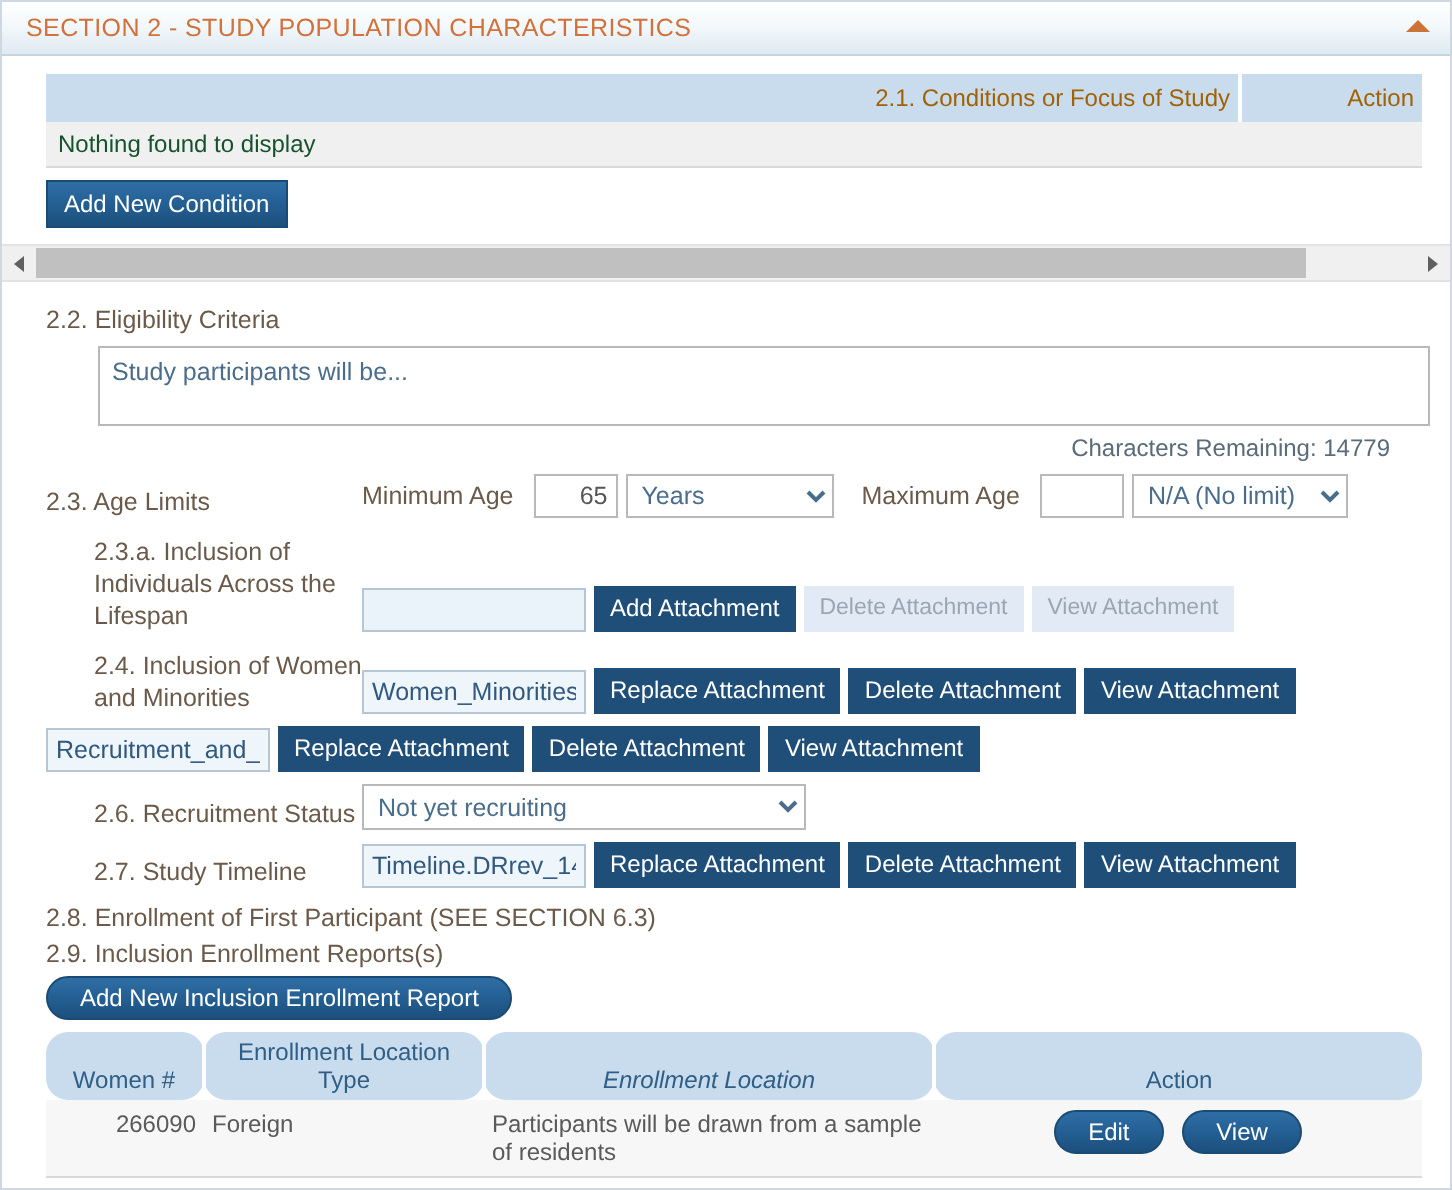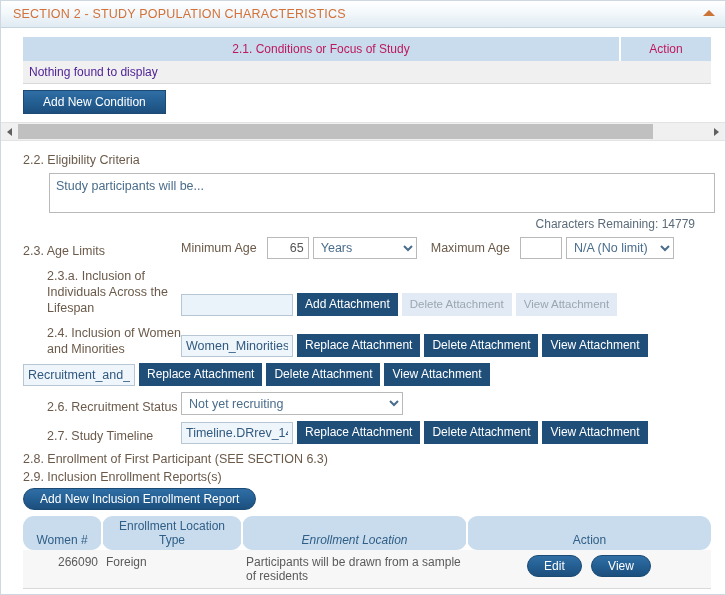--- a/index.html
+++ b/index.html
@@ -57,44 +57,44 @@
   .grid21-wrap {
     margin: 9px 14px 0 22px;
   }
   .grid21 {
     width: 100%;
     border-collapse: collapse;
     table-layout: fixed;
   }
   .grid21 th {
     background: #c9dced;
-    color: #be185d;
+    color: #a16207;
     font-weight: normal;
     font-size: 12px;
-    text-align: center;
+    text-align: right;
     padding: 5px 4px;
     border: none;
   }
   .grid21 th.action-col { width: 82px; border-left: 2px solid #ffffff; }
   .grid21 td.empty-row {
     background: #f0f0f0;
-    color: #4c1d95;
+    color: #14532d;
     font-size: 12px;
     padding: 4px 6px;
     border-bottom: 1px solid #d9d9d9;
   }
 
   
   .btn-blue {
     display: inline-block;
     background: linear-gradient(to bottom, #2f6ea5 0%, #245f93 50%, #1c4f7d 100%);
     color: #ffffff;
     font-size: 12px;
     border: 1px solid #1b4b75;
-    padding: 4px 19px;
+    padding: 4px 8px;
     cursor: pointer;
     white-space: nowrap;
     line-height: 14px;
   }
   .btn-rounded {
     border-radius: 11px;
     padding: 3px 16px;
   }
   .btn-flat {
     display: inline-block;

